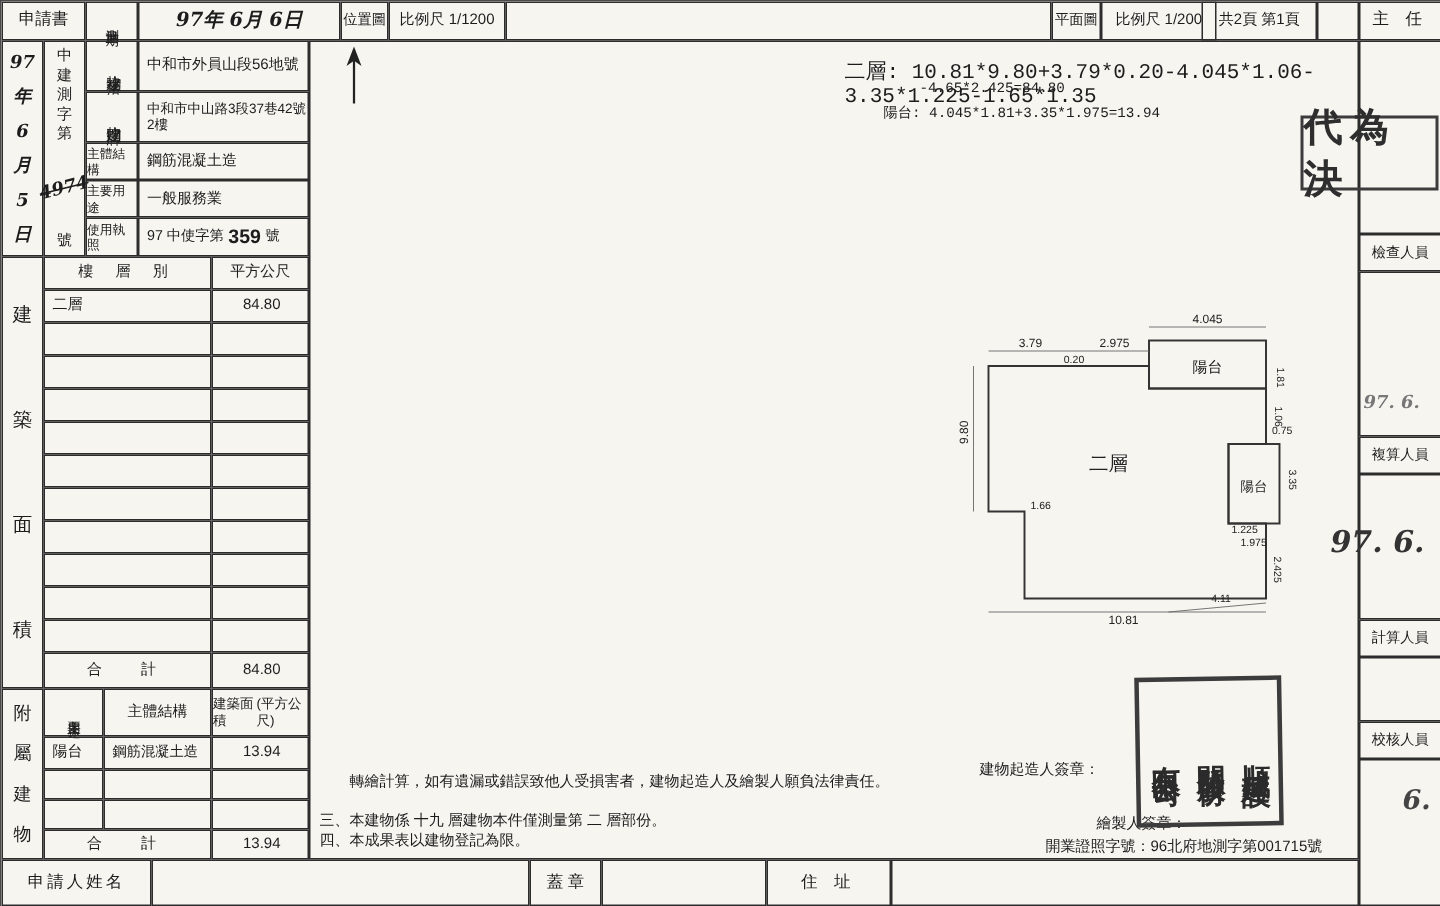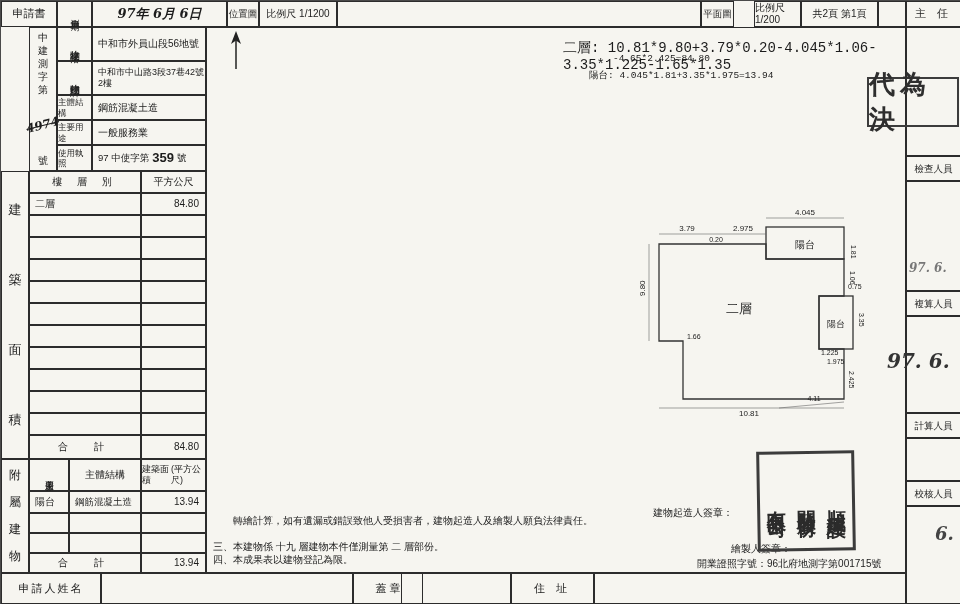--- a/index.html
+++ b/index.html
@@ -1,19 +1,19 @@
 <!DOCTYPE html>
 <html><head>
 <meta charset="utf-8">
 <style>
   html,body{margin:0;padding:0;background:#e8e6e0;font-family:"Liberation Sans",sans-serif;}
   .page{position:relative;width:960px;height:604px;background:#f6f5f0;border:1px solid #4a4a4a;overflow:hidden;color:#1c1c1c;}
   .c{position:absolute;box-sizing:border-box;border:1px solid #2c2c2c;display:flex;align-items:center;justify-content:center;font-size:10px;line-height:1.2;}
   .left{justify-content:flex-start;padding-left:5px;}
-  .right{justify-content:flex-end;padding-right:6px;}
+  .right{justify-content:flex-end;padding-right:18px;}
   .pre{white-space:pre-line;text-align:center;}
   .vlr{writing-mode:vertical-lr;letter-spacing:1px;}
   .hand{font-family:"DejaVu Serif",serif;font-style:italic;font-weight:bold;}
   .mono{font-family:"Liberation Mono",monospace;}
   .txt{position:absolute;font-size:10px;color:#1c1c1c;}
   .stamp-box{position:absolute;box-sizing:border-box;border:2px solid #3c3c3c;display:flex;align-items:center;justify-content:center;color:#2e2e2e;}
   .seal{display:flex;flex-direction:row-reverse;gap:4px;padding:6px;transform:rotate(-1deg);}
   .seal span{writing-mode:vertical-rl;font-weight:bold;font-size:19px;letter-spacing:3px;color:#2b2b2b;}
   .strike{display:inline-block;transform:rotate(-14deg);text-decoration:line-through;}
   svg text{font-family:"Liberation Sans",sans-serif;fill:#222;}
@@ -23,25 +23,31 @@
 
 <div class="page">
 
   <div class="c" style="left:0;top:0;width:56px;height:26px;font-size:11px">申請書</div>
   <div class="c vlr" style="left:56px;top:0;width:35px;height:26px;font-size:9px">測量日期</div>
   <div class="c hand" style="left:91px;top:0;width:135px;height:26px;font-size:13px">97年 6月 6日</div>
   <div class="c" style="left:226px;top:0;width:32px;height:26px;font-size:9.5px">位置圖</div>
   <div class="c" style="left:258px;top:0;width:78px;height:26px">比例尺 1/1200</div>
   <div class="c" style="left:336px;top:0;width:364px;height:26px"></div>
   <div class="c" style="left:700px;top:0;width:33px;height:26px;font-size:9.5px">平面圖</div>
-  <div class="c" style="left:753px;top:0;width:47px;height:26px">比例尺 1/200</div>
+  <div class="c" style="left:733px;top:0;width:77px;height:26px">比例尺 1/200</div>
   <div class="c" style="left:800px;top:0;width:77px;height:26px">共2頁 第1頁</div>
   <div class="c" style="left:877px;top:0;width:28px;height:26px"></div>
   <div class="c" style="left:905px;top:0;width:55px;height:26px;font-size:11px;letter-spacing:4px">主 任</div>
 
+  <div class="c pre hand" style="left:0;top:26px;width:28px;height:144px;font-size:12px;line-height:23px">97
+年
+6
+月
+5
+日</div>
   <div class="c" style="left:28px;top:26px;width:28px;height:144px;flex-direction:column;justify-content:space-between;padding:3px 0">
     <span class="pre" style="font-size:10px;line-height:13px">中
 建
 測
 字
 第</span>
     <span class="hand strike" style="font-size:12px">4974</span>
     <span style="font-size:10px">號</span>
   </div>
 
@@ -108,21 +114,21 @@
     <div class="c" style="left:68px;top:512px;width:72px;height:20px"></div>
     <div class="c" style="left:140px;top:512px;width:65px;height:20px"></div>
   <div class="c" style="left:28px;top:532px;width:40px;height:20px"></div>
     <div class="c" style="left:68px;top:532px;width:72px;height:20px"></div>
     <div class="c" style="left:140px;top:532px;width:65px;height:20px"></div>
   <div class="c" style="left:28px;top:552px;width:112px;height:20px;letter-spacing:8px">合　計</div>
   <div class="c right" style="left:140px;top:552px;width:65px;height:20px">13.94</div>
 
   <div class="c" style="left:0;top:572px;width:100px;height:31px;font-size:11px;letter-spacing:2px">申請人姓名</div>
   <div class="c" style="left:100px;top:572px;width:252px;height:31px"></div>
-  <div class="c" style="left:352px;top:572px;width:70px;height:31px;font-size:11px">蓋 章</div>
+  <div class="c" style="left:352px;top:572px;width:48px;height:31px;font-size:11px">蓋 章</div>
   <div class="c" style="left:400px;top:572px;width:110px;height:31px"></div>
   <div class="c" style="left:510px;top:572px;width:83px;height:31px;font-size:11px;letter-spacing:4px">住 址</div>
   <div class="c" style="left:593px;top:572px;width:312px;height:31px"></div>
 
   <div class="c" style="left:905px;top:26px;width:55px;height:129px"></div>
   <div class="c" style="left:905px;top:155px;width:55px;height:25px;font-size:9.5px">檢查人員</div>
   <div class="c" style="left:905px;top:180px;width:55px;height:110px"></div>
   <div class="c" style="left:905px;top:290px;width:55px;height:25px;font-size:9.5px">複算人員</div>
   <div class="c" style="left:905px;top:315px;width:55px;height:97px"></div>
   <div class="c" style="left:905px;top:412px;width:55px;height:25px;font-size:9.5px">計算人員</div>

